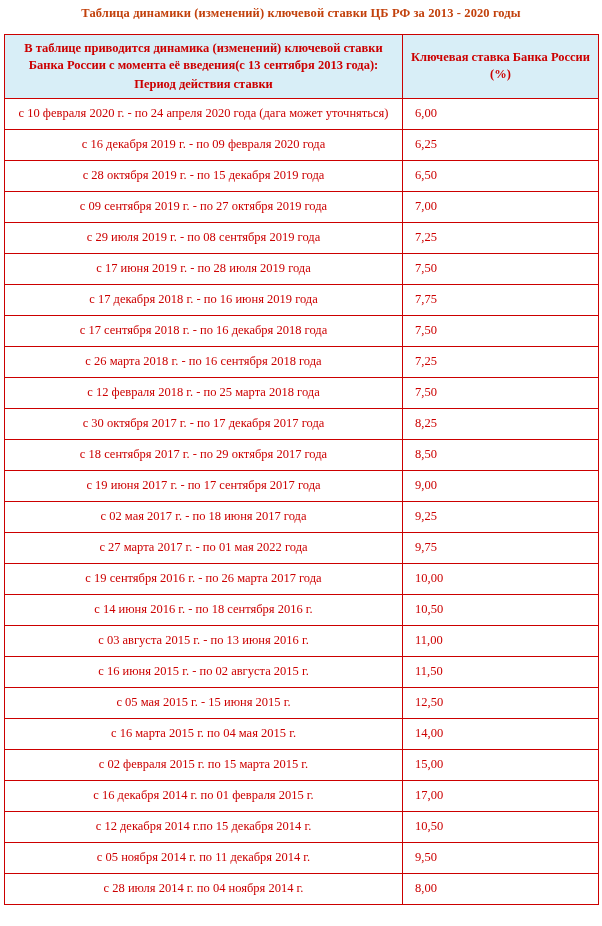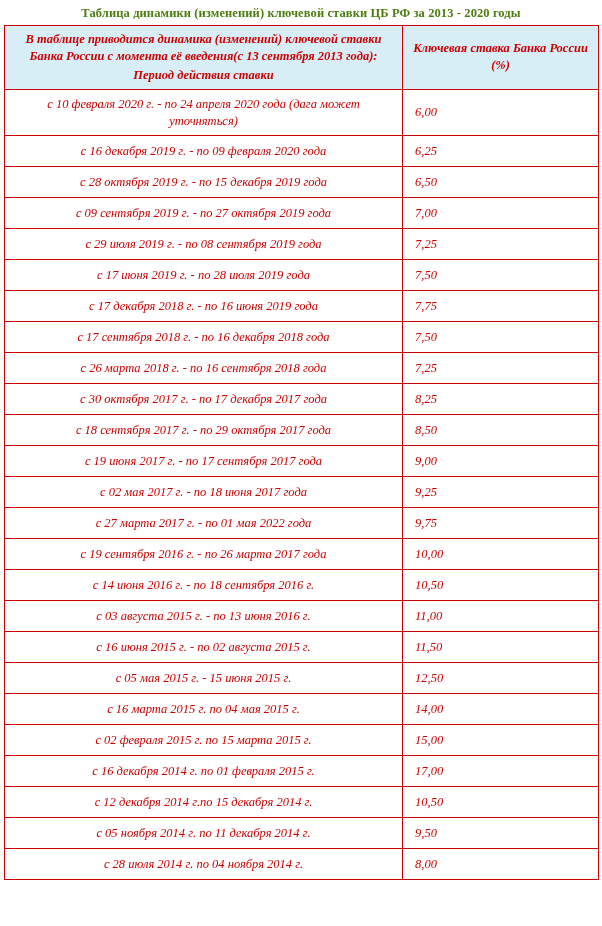--- a/index.html
+++ b/index.html
@@ -16,30 +16,29 @@
   }
   .page {
     width: 602px;
     box-sizing: border-box;
     padding: 4px 4px 0 4px;
   }
   .doc-title {
     text-align: center;
     font-weight: bold;
     font-size: 12.5px;
-    color: #4d7c0f;
+    color: #c2410c;
     padding: 2px 0 4px 0;
     letter-spacing: 0.1px;
   }
   table.rate-table {
     border-collapse: collapse;
     width: 594px;
-    margin: 0 auto;
+    margin: 9px auto;
     table-layout: fixed;
-    font-style: italic;
   }
   table.rate-table td, table.rate-table th {
     border: 1px solid #cc0000;
     vertical-align: middle;
     font-size: 12.5px;
     color: #cc0000;
   }
   thead td {
     background: #d8eef7;
     font-weight: bold;
@@ -120,20 +119,24 @@
       </tr>
       <tr>
         <td class="period">с 17 сентября 2018 г. - по 16 декабря 2018 года</td>
         <td class="rate">7,50</td>
       </tr>
       <tr>
         <td class="period">с 26 марта 2018 г. - по 16 сентября 2018 года</td>
         <td class="rate">7,25</td>
       </tr>
       <tr>
+        <td class="period">с 12 февраля 2018 г. - по 25 марта 2018 года</td>
+        <td class="rate">7,50</td>
+      </tr>
+      <tr>
         <td class="period">с 30 октября 2017 г. - по 17 декабря 2017 года</td>
         <td class="rate">8,25</td>
       </tr>
       <tr>
         <td class="period">с 18 сентября 2017 г. - по 29 октября 2017 года</td>
         <td class="rate">8,50</td>
       </tr>
       <tr>
         <td class="period">с 19 июня 2017 г. - по 17 сентября 2017 года</td>
         <td class="rate">9,00</td>

